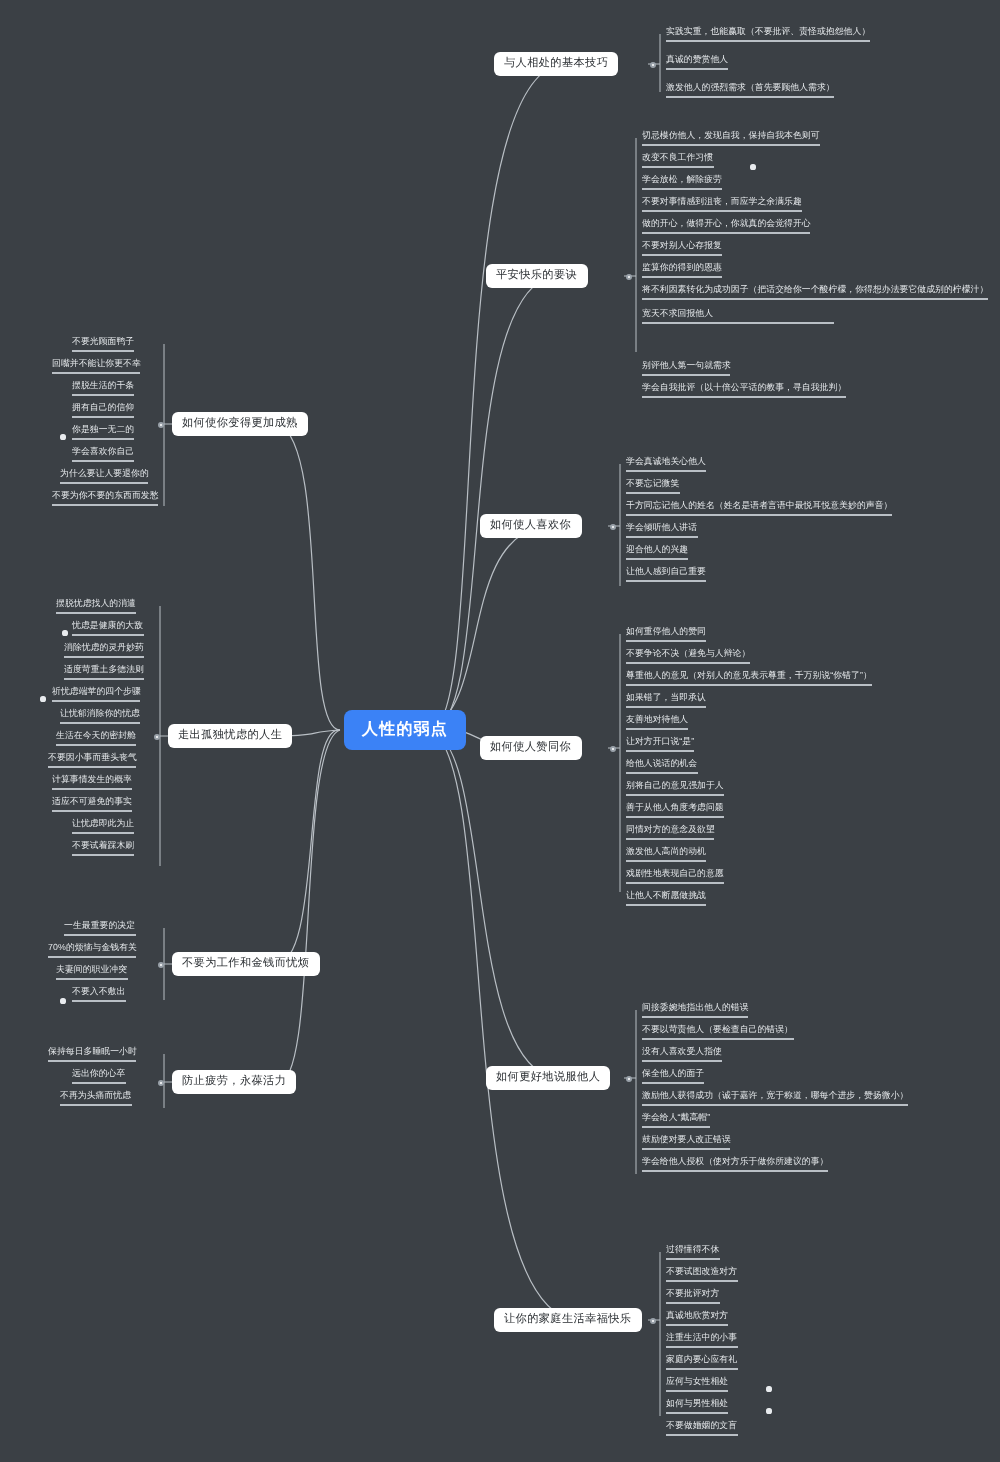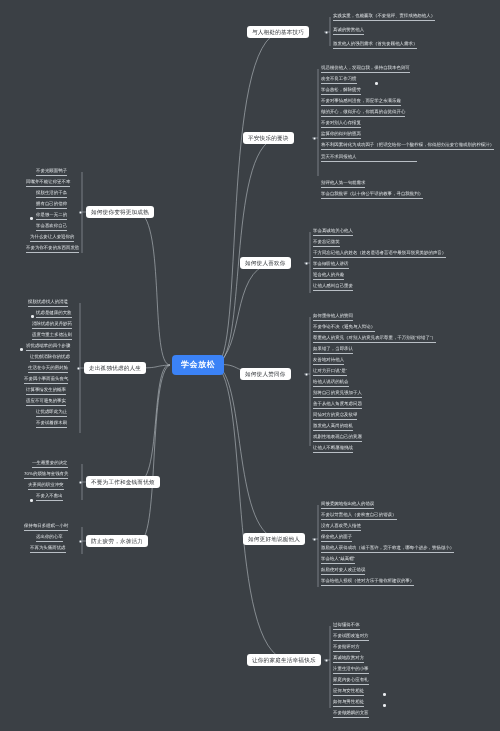--- a/index.html
+++ b/index.html
@@ -113,21 +113,21 @@
       <path name="spine5" d="M318,539 L318,505 M318,539 L318,587 M312,539 L318,539"></path>
       <path d="M330,660 L330,626 M330,660 L330,708 M324,660 L330,660"></path>
 
       <path d="M82,212 L82,172 M82,212 L82,253 M82,212 L88,212"></path>
       <path d="M80,368 L80,303 M80,368 L80,433 M80,368 L86,368"></path>
       <path d="M82,482 L82,464 M82,482 L82,500 M82,482 L88,482"></path>
       <path d="M82,541 L82,527 M82,541 L82,554 M82,541 L88,541"></path>
     </g>
   </svg>
 
-  <div class="node root" style="left:172px; top:355px;">学会放松</div>
+  <div class="node root" style="left:172px; top:355px;">人性的弱点</div>
 
   <div class="node branch" style="left:247px; top:26px;">与人相处的基本技巧</div>
   <div class="knob" style="left:325px; top:30.5px;"></div>
   <div class="leaf" style="left:333px; top:14px;">实践实重，也能赢取（不要批评、责怪或抱怨他人）</div>
   <div class="leaf" style="left:333px; top:28px;">真诚的赞赏他人</div>
   <div class="leaf" style="left:333px; top:42px;">激发他人的强烈需求（首先要顾他人需求）</div>
 
   <div class="node branch" style="left:243px; top:132px;">平安快乐的要诀</div>
   <div class="knob" style="left:313px; top:136.5px;"></div>
   <div class="leaf" style="left:321px; top:66px;">切忌模仿他人，发现自我，保持自我本色则可</div>

